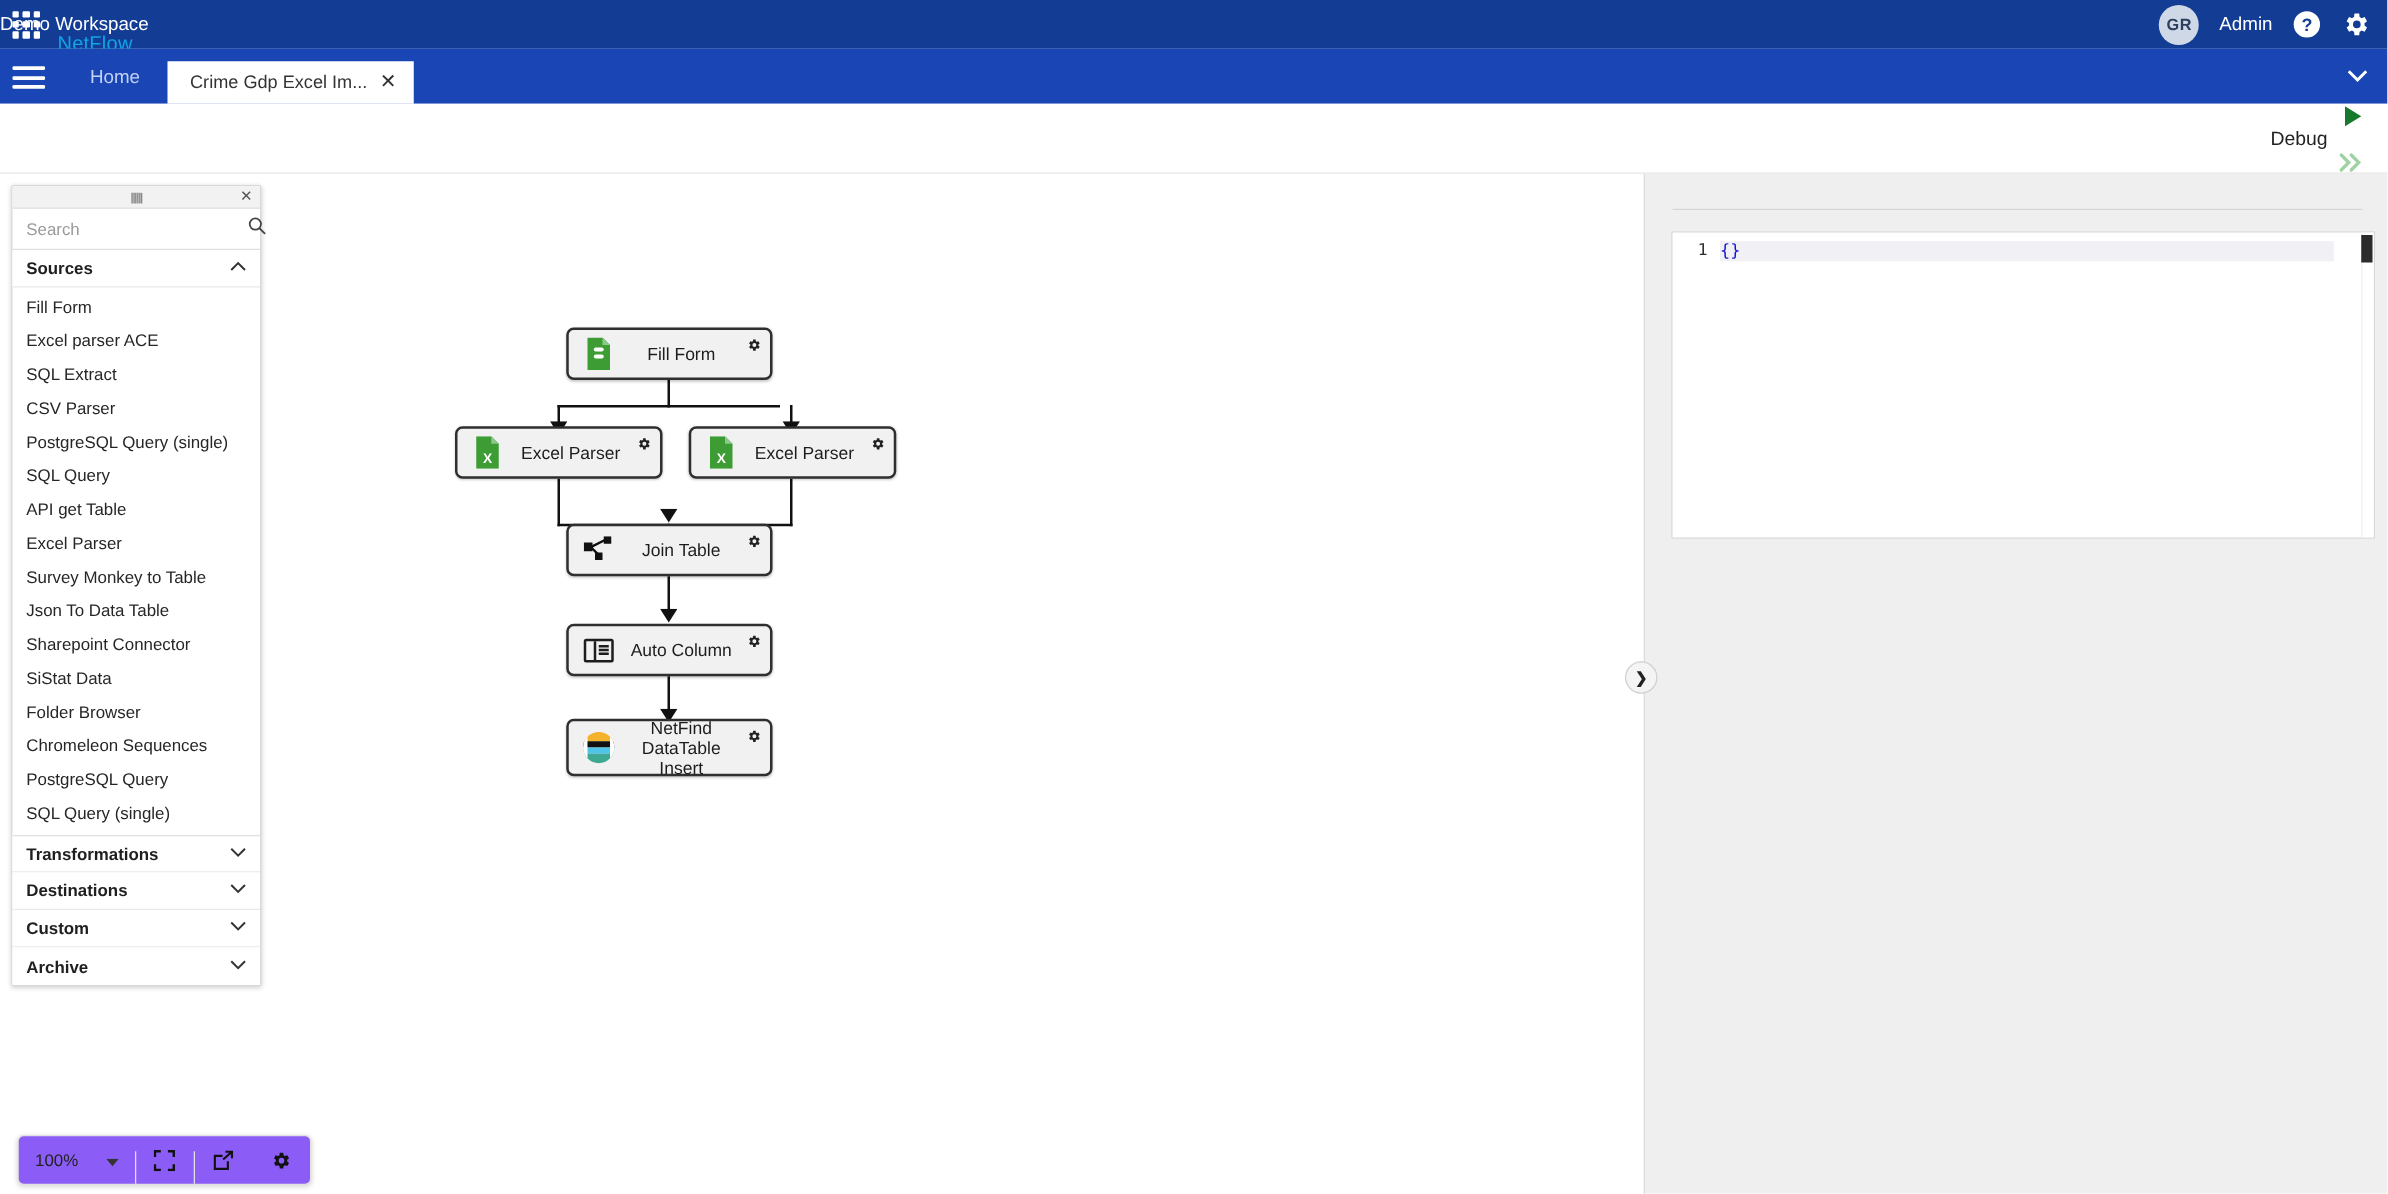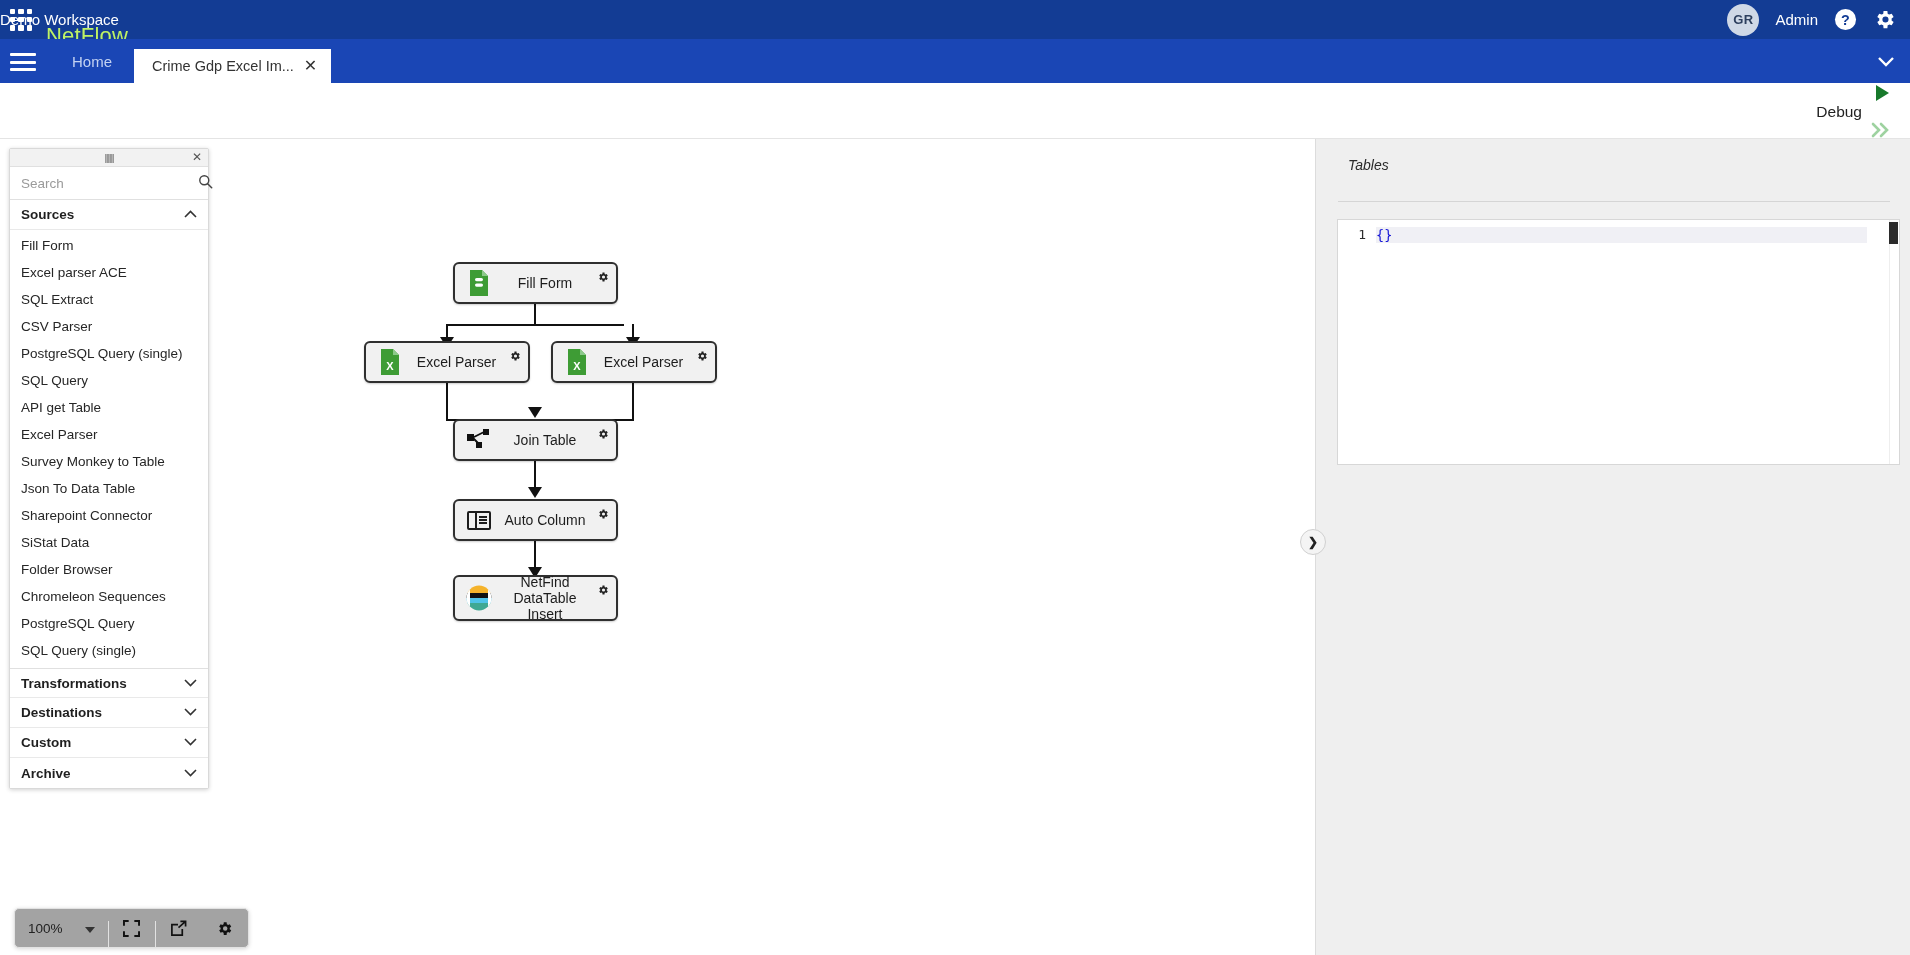--- a/index.html
+++ b/index.html
@@ -13,21 +13,21 @@
 
   
   .topbar {
     position: absolute; top: 0; left: 0; width: 1910px; height: 39px;
     background: #133C94; display: flex; align-items: center;
   }
   .apps-grid { width: 22px; height: 22px; margin-left: 10px; margin-right: 14px;
     display: grid; grid-template-columns: repeat(3, 1fr); grid-template-rows: repeat(3, 1fr);
     gap: 3px; cursor: pointer; }
   .apps-grid i { display:block; background: #fff; border-radius: 1px; }
-  .brand { color: #bef264; font-size: 22px; letter-spacing: .2px; margin-top: 32px; }
+  .brand { color: #0ea5e9; font-size: 16px; letter-spacing: .2px; margin-top: 32px; }
   .topbar-right { margin-left: auto; display: flex; align-items: center; gap: 16px; padding-right: 14px; }
   .avatar {
     width: 32px; height: 32px; border-radius: 50%; background: #cfd8e6;
     color: #2d3f5e; font-size: 13px; font-weight: bold;
     display: flex; align-items: center; justify-content: center; letter-spacing: .5px; margin-left: 26px;
   }
   .admin-name { color: #fff; font-size: 15px; }
   .hdr-icon { color: #fff; display: flex; align-items: center; cursor: pointer; }
 
   
@@ -132,21 +132,21 @@
   .collapse-handle {
     position: absolute; left: 1300px; top: 529px; width: 26px; height: 26px;
     border-radius: 50%; background: #f4f4f4; border: 1px solid #d0d0d0;
     display: flex; align-items: center; justify-content: center; z-index: 40; cursor: pointer;
     font-size: 12px; color: #222; font-weight: bold;
   }
 
   
   .zoombar {
     position: absolute; left: 14px; top: 908px; height: 40px;
-    background: #a3a3a3; border: 1px solid #e2e2e2; border-radius: 5px;
+    background: #8b5cf6; border: 1px solid #e2e2e2; border-radius: 5px;
     box-shadow: 0 1px 4px rgba(0,0,0,.16); display: flex; align-items: flex-end; z-index: 35;
   }
   .zoom-sel { display: flex; align-items: center; gap: 22px; padding: 0 13px; font-size: 13.5px;
     color: #222; cursor: pointer; height: 100%; }
   .zb-div { width: 1px; height: 26px; background: #e2e2e2; }
   .zb-btn { width: 46px; height: 100%; display: flex; align-items: center; justify-content: center; cursor: pointer; }
 
   
   .rightpanel {
     position: absolute; top: 139px; left: 1315px; width: 595px; height: 816px;
@@ -550,21 +550,20 @@
       </svg>
   </div>
   <div class="zb-btn">
     <svg width="17" height="17" viewBox="0 0 24 24" fill="#111">
         <path d="M19.4 13a7.6 7.6 0 0 0 0-2l2.1-1.6-2-3.5-2.5 1a7.7 7.7 0 0 0-1.7-1L15 3H11l-.3 2.9c-.6.2-1.2.6-1.7 1l-2.5-1-2 3.5L6.6 11a7.6 7.6 0 0 0 0 2l-2.1 1.6 2 3.5 2.5-1c.5.4 1.1.8 1.7 1L11 21h4l.3-2.9c.6-.2 1.2-.6 1.7-1l2.5 1 2-3.5-2.1-1.6zM13 15.2a3.2 3.2 0 1 1 0-6.4 3.2 3.2 0 0 1 0 6.4z"></path>
       </svg>
   </div>
 </div>
 
 <div class="rightpanel">
-  <div class="tables-label">Tables</div>
   <div class="panel-rule"></div>
   <div class="code-box">
     <div class="code-vbar"></div>
     <div class="code-scroll"></div>
     <div class="code-line">
       <span class="gutter">1</span>
       <span class="code-text">{}</span>
     </div>
   </div>
 </div>

